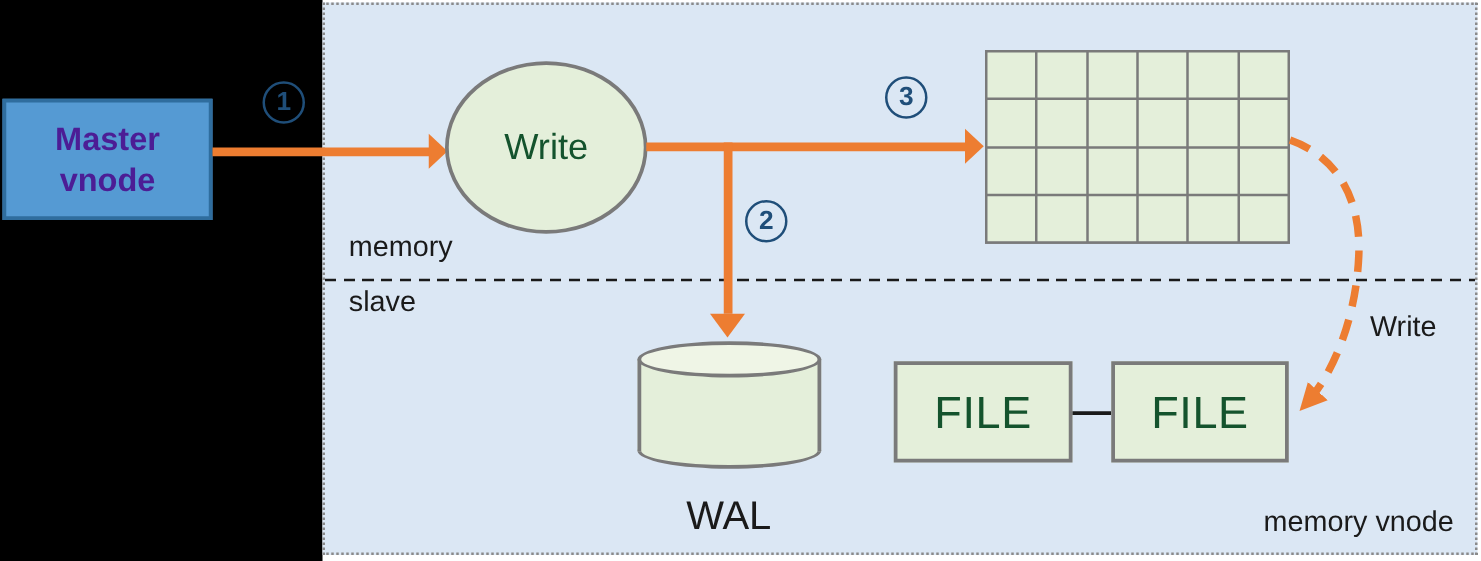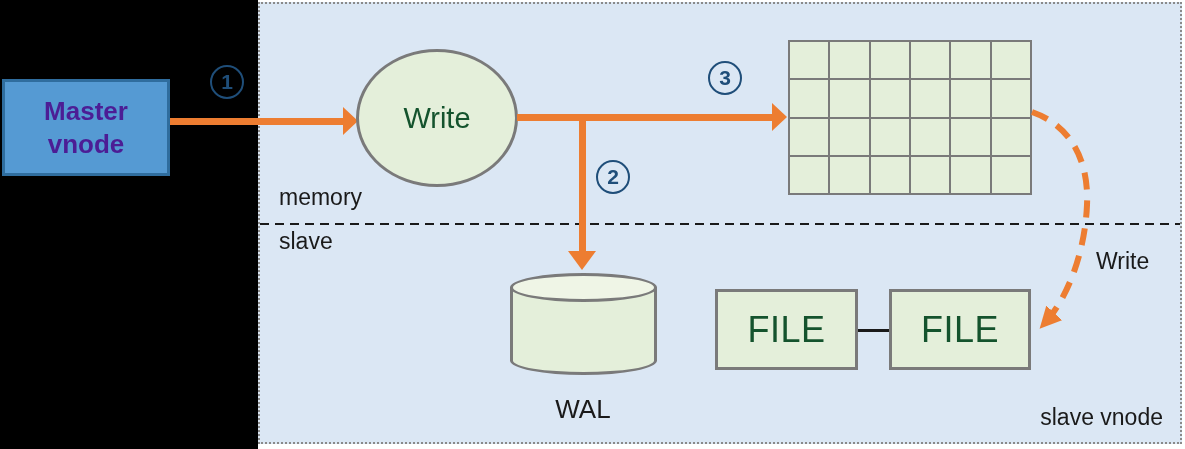--- a/index.html
+++ b/index.html
@@ -74,21 +74,21 @@
     background:var(--node-green,#e4efda);border:3px solid var(--border-gray,#7a7a7a);}
   .wal-body{left:510px;top:287px;width:147px;height:74px;
     background:var(--node-green,#e4efda);
     border-left:3px solid var(--border-gray,#7a7a7a);
     border-right:3px solid var(--border-gray,#7a7a7a);}
   .wal-top{left:510px;top:273px;width:147px;height:29px;border-radius:50%;
     background:#eff5e6;border:3px solid var(--border-gray,#7a7a7a);}
   .lbl{color:#1a1a1a;font-size:23px;}
   .lbl-memory{left:279px;top:184px;}
   .lbl-disk{left:279px;top:228px;}
-  .lbl-wal{left:533px;top:394px;width:100px;text-align:center;font-size:26px;}
+  .lbl-wal{left:533px;top:394px;width:100px;text-align:center;font-size:32px;}
   .lbl-flush{left:1096px;top:248px;}
   .lbl-slave{left:960px;top:404px;width:203px;text-align:right;}
   .flush-svg{left:0;top:0;width:1185px;height:449px;pointer-events:none;}
   .flush-path{stroke:var(--accent-orange,#ed7d31);stroke-width:6;fill:none;stroke-dasharray:17 11;}
   .orange-fill{fill:var(--accent-orange,#ed7d31);}
 </style>
 </head>
 <body>
 
 <div class="stage">
@@ -157,15 +157,15 @@
 
   <div class="abs wal-bottom"></div>
   <div class="abs wal-body"></div>
   <div class="abs wal-top"></div>
   <div class="abs lbl lbl-wal">WAL</div>
 
   <div class="abs node-green file file1">FILE</div>
   <div class="abs file-connector"></div>
   <div class="abs node-green file file2">FILE</div>
 
-  <div class="abs lbl lbl-slave">slave vnode</div>
+  <div class="abs lbl lbl-slave">memory vnode</div>
 
 </div>
 
 </body></html>

